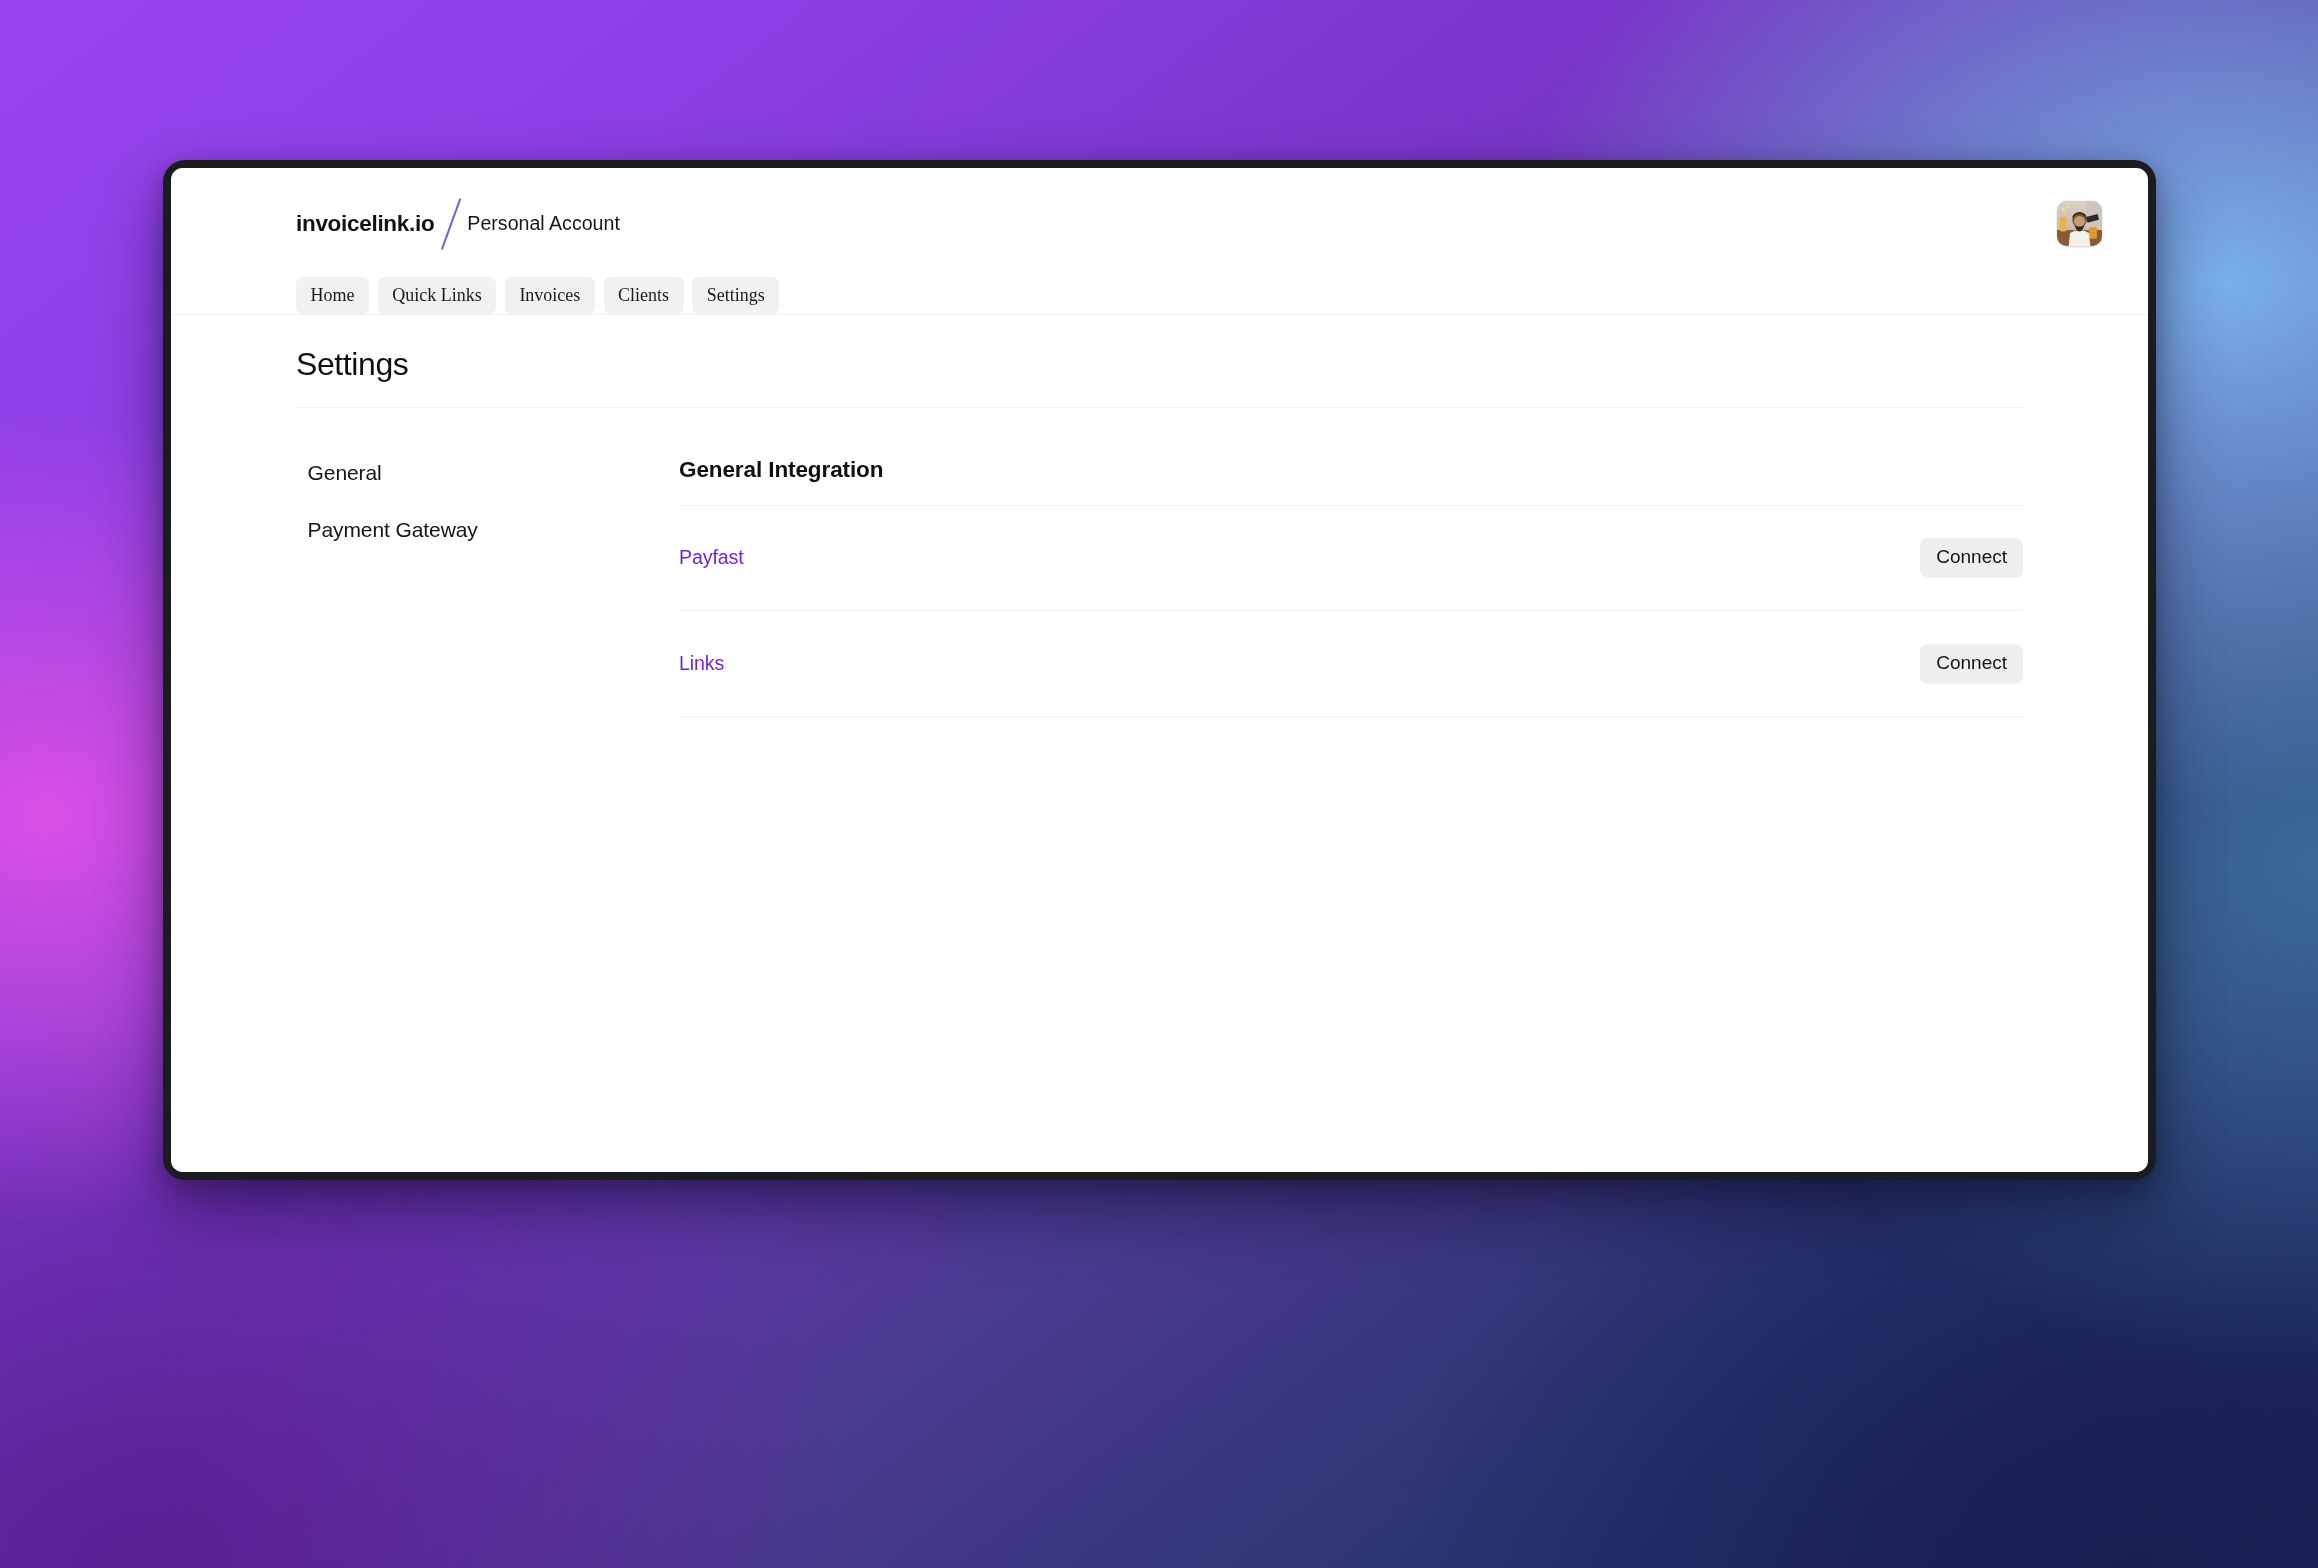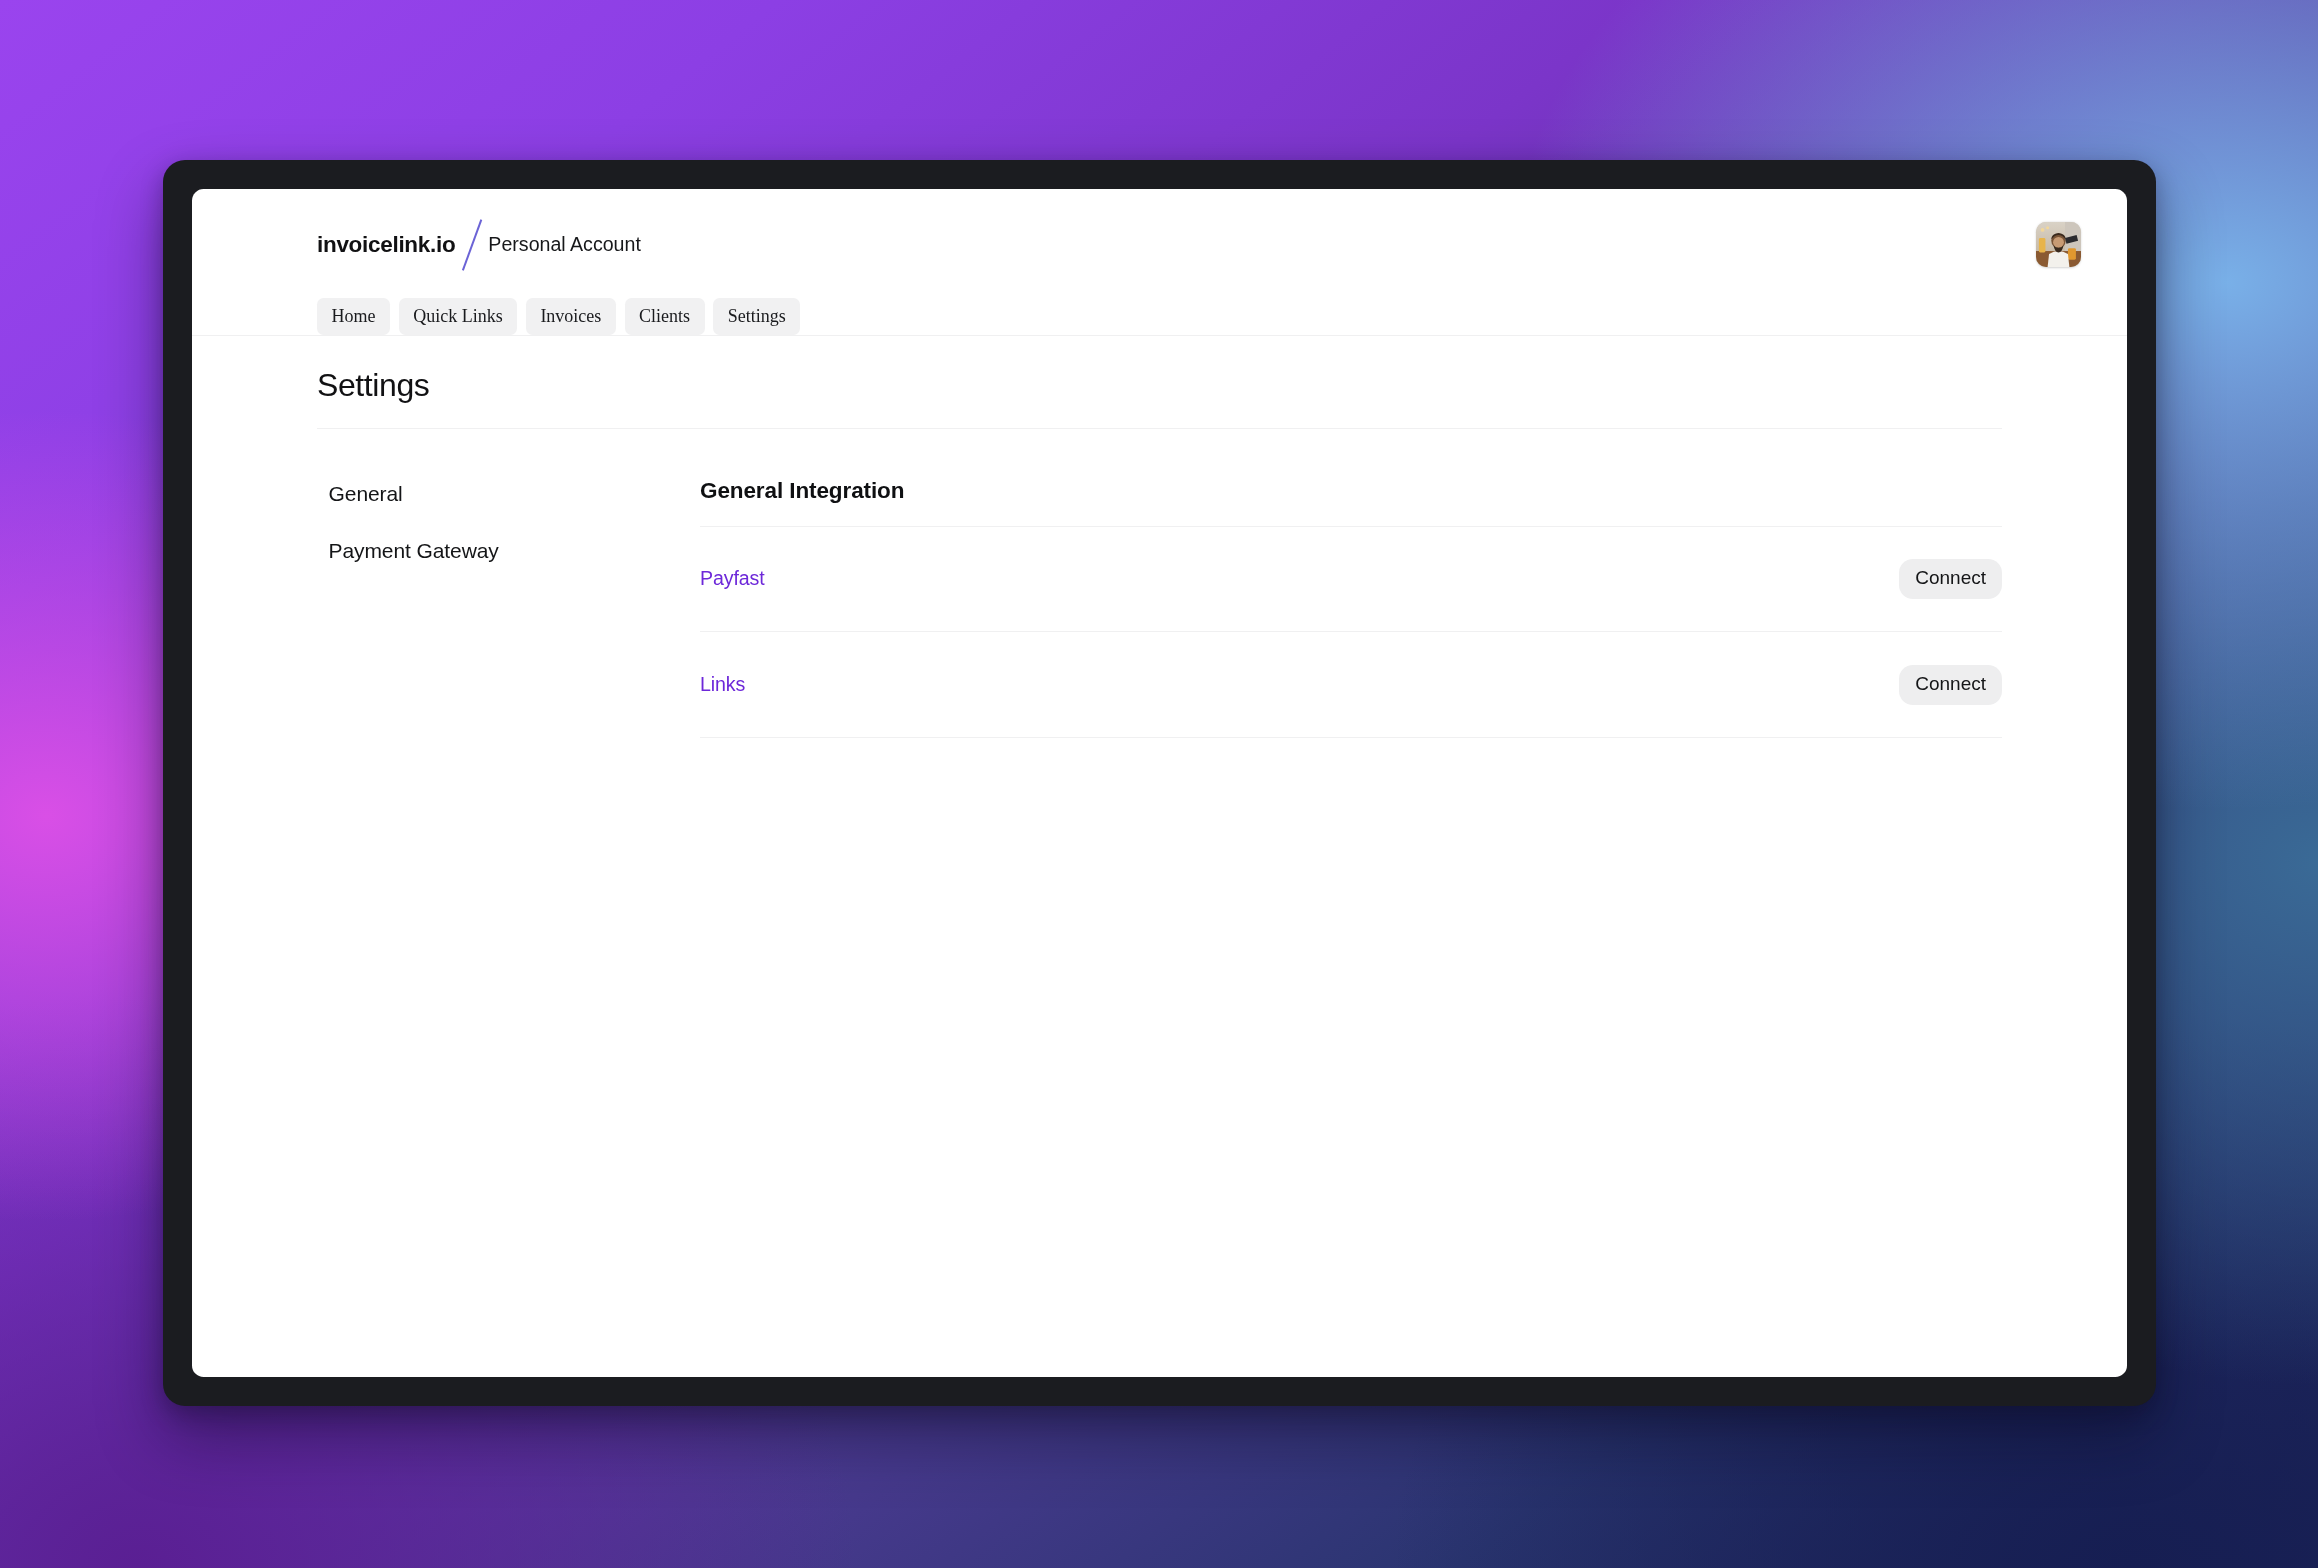--- a/index.html
+++ b/index.html
@@ -29,27 +29,27 @@
       radial-gradient(ellipse 1089px 871px at 6% 100%, #5a1f93 0%, rgba(90,31,147,0.0) 66%),
       linear-gradient(142deg, #9a44ee 0%, #8c3fe4 18%, #7b35c9 38%, #4d3a93 60%, #2a3570 80%, #1b2257 100%);
   }
 
   
   .device-frame {
     position: absolute;
     left: 163px;
     top: 160px;
     width: 1993px;
-    height: 1246px;
+    height: 1020px;
     background: #1b1c20;
     border-radius: 22px;
     box-shadow:
       0 30.5px 65px rgba(10, 6, 30, 0.42),
       0 7.3px 22px rgba(10, 6, 30, 0.28);
-    padding: 29px;
+    padding: 8px;
   }
 
   .device-screen {
     width: 100%;
     height: 100%;
     background: #ffffff;
     border-radius: 11.6px;
     overflow: hidden;
     position: relative;
   }
@@ -232,21 +232,21 @@
   .gateway-name {
     font-size: 19.6px;
     font-weight: 400;
     color: #6d28d9;
     letter-spacing: -0.1px;
   }
 
   .connect-btn {
     background: #eeeeef;
     border: none;
-    border-radius: 14px;
+    border-radius: 8px;
     padding: 8.7px 16px 9.4px 16px;
     font-family: "Liberation Sans", sans-serif;
     font-size: 19px;
     color: #141517;
     line-height: 1.15;
     cursor: pointer;
     white-space: nowrap;
   }
 </style>
 </head>

